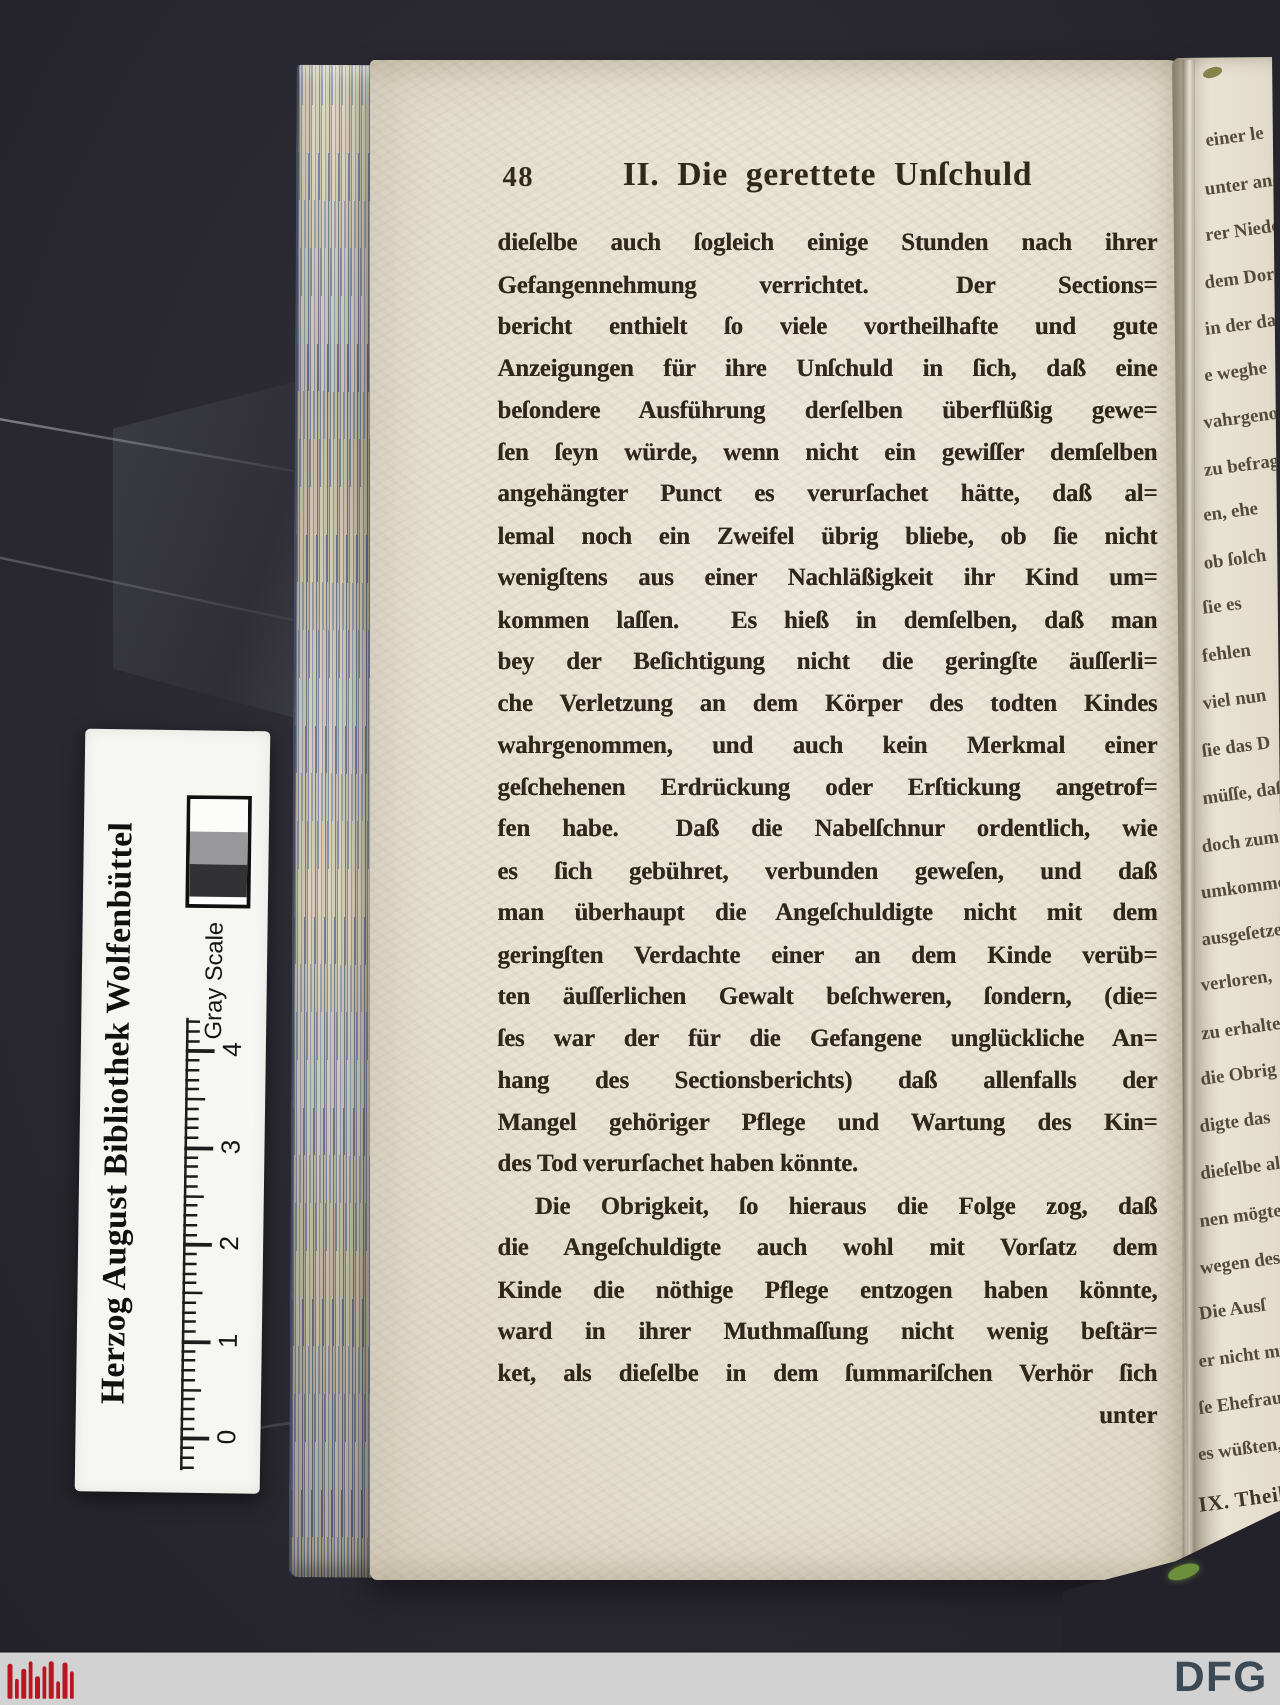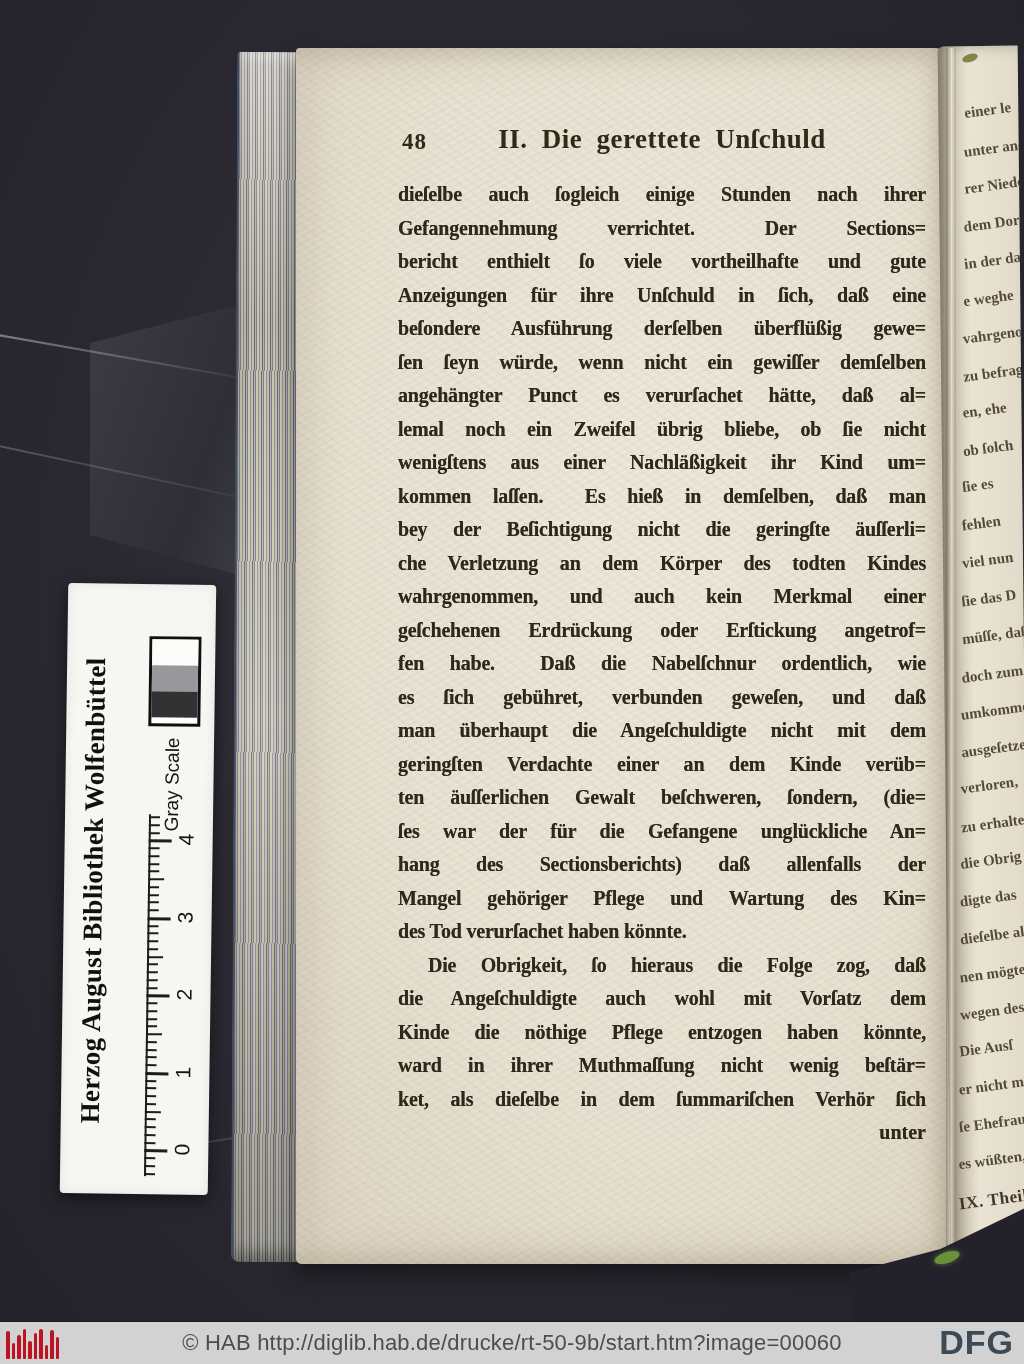--- a/index.html
+++ b/index.html
@@ -253,17 +253,16 @@
         <span class="hab-bar" style="height: 16px;"></span>
         <span class="hab-bar" style="height: 24px;"></span>
         <span class="hab-bar" style="height: 30px;"></span>
         <span class="hab-bar" style="height: 18px;"></span>
         <span class="hab-bar" style="height: 26px;"></span>
         <span class="hab-bar" style="height: 30px;"></span>
         <span class="hab-bar" style="height: 14px;"></span>
         <span class="hab-bar" style="height: 29px;"></span>
         <span class="hab-bar" style="height: 22px;"></span>
       </div>
-    <div class="credit">© HAB http://diglib.hab.de/drucke/rt-50-9b/start.htm?image=00060</div>
     <div class="dfg">DFG</div>
   </div>
 
 </div>
 
 </body></html>

